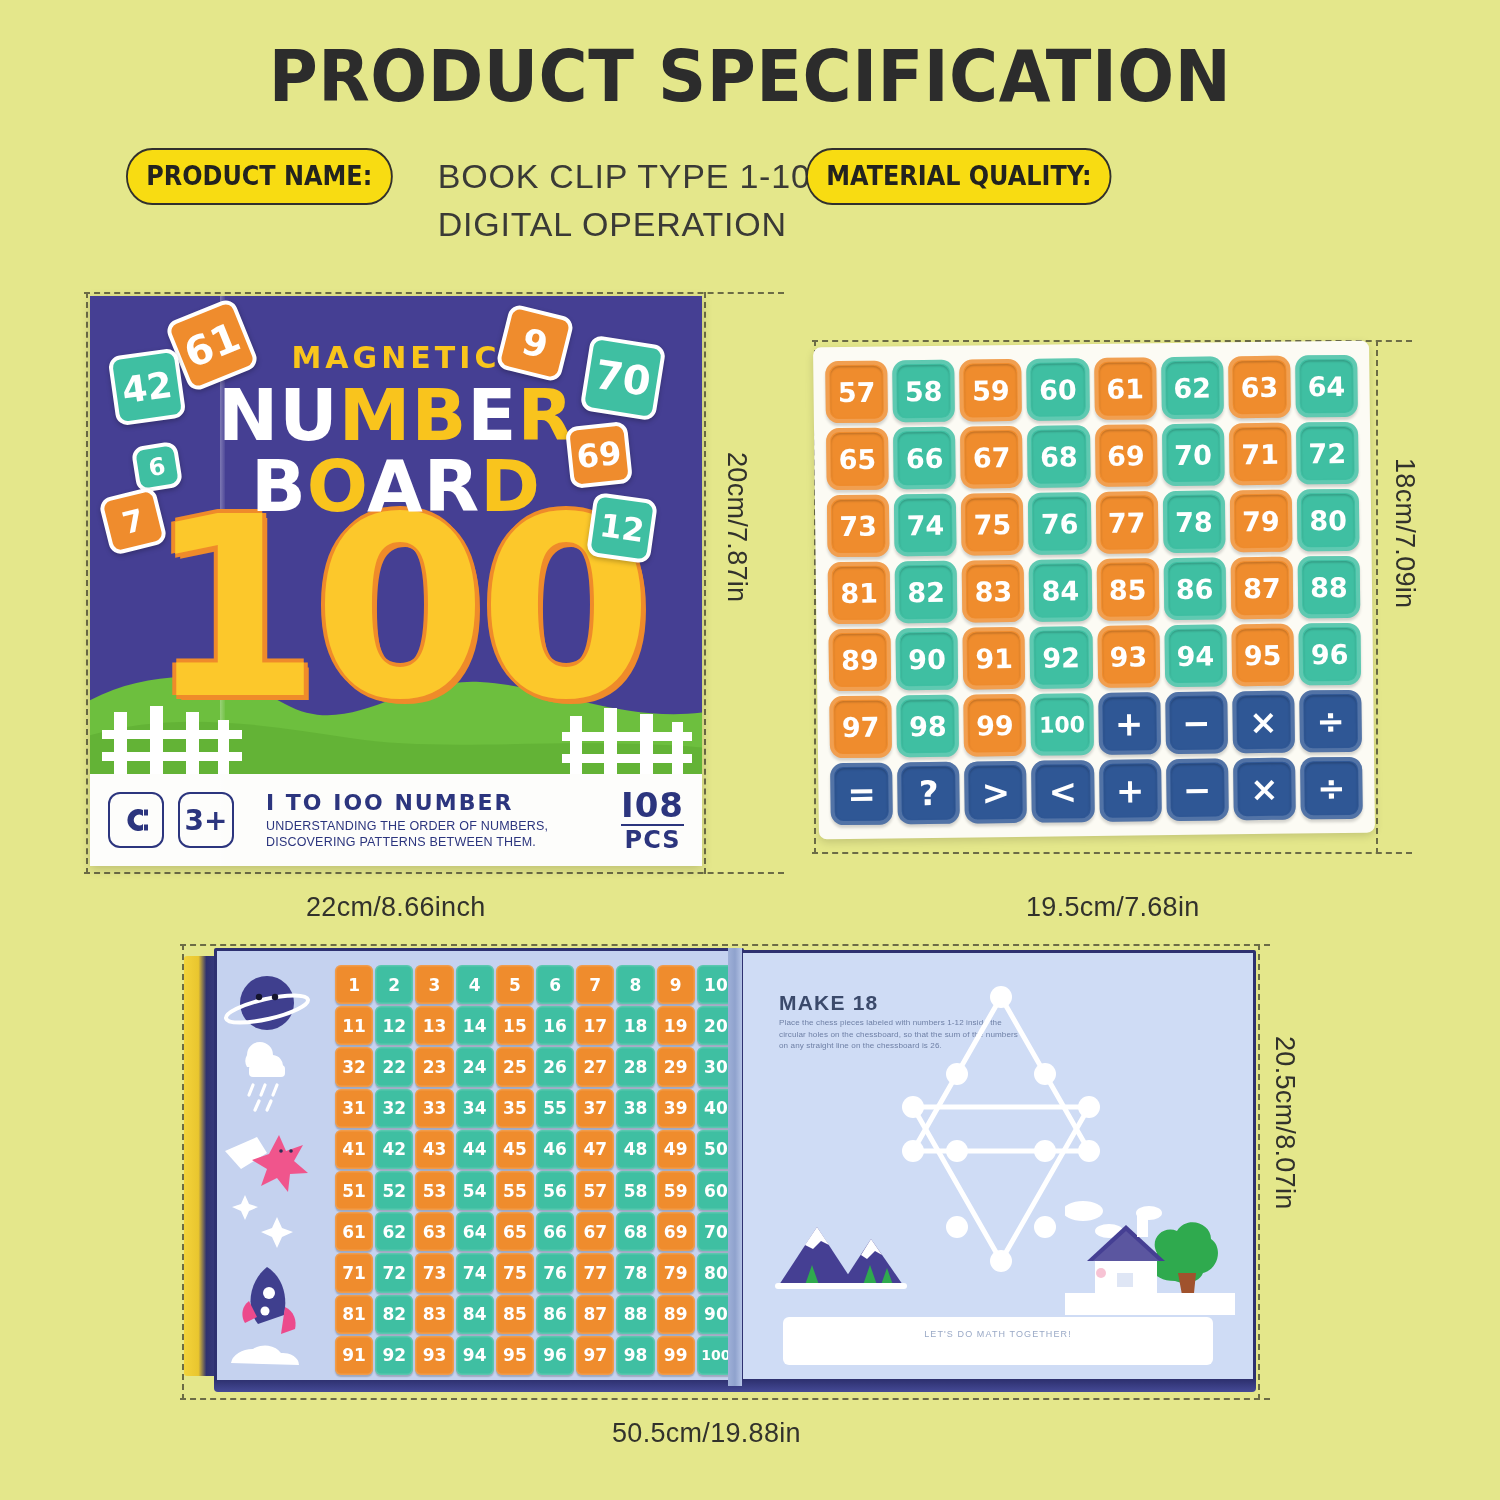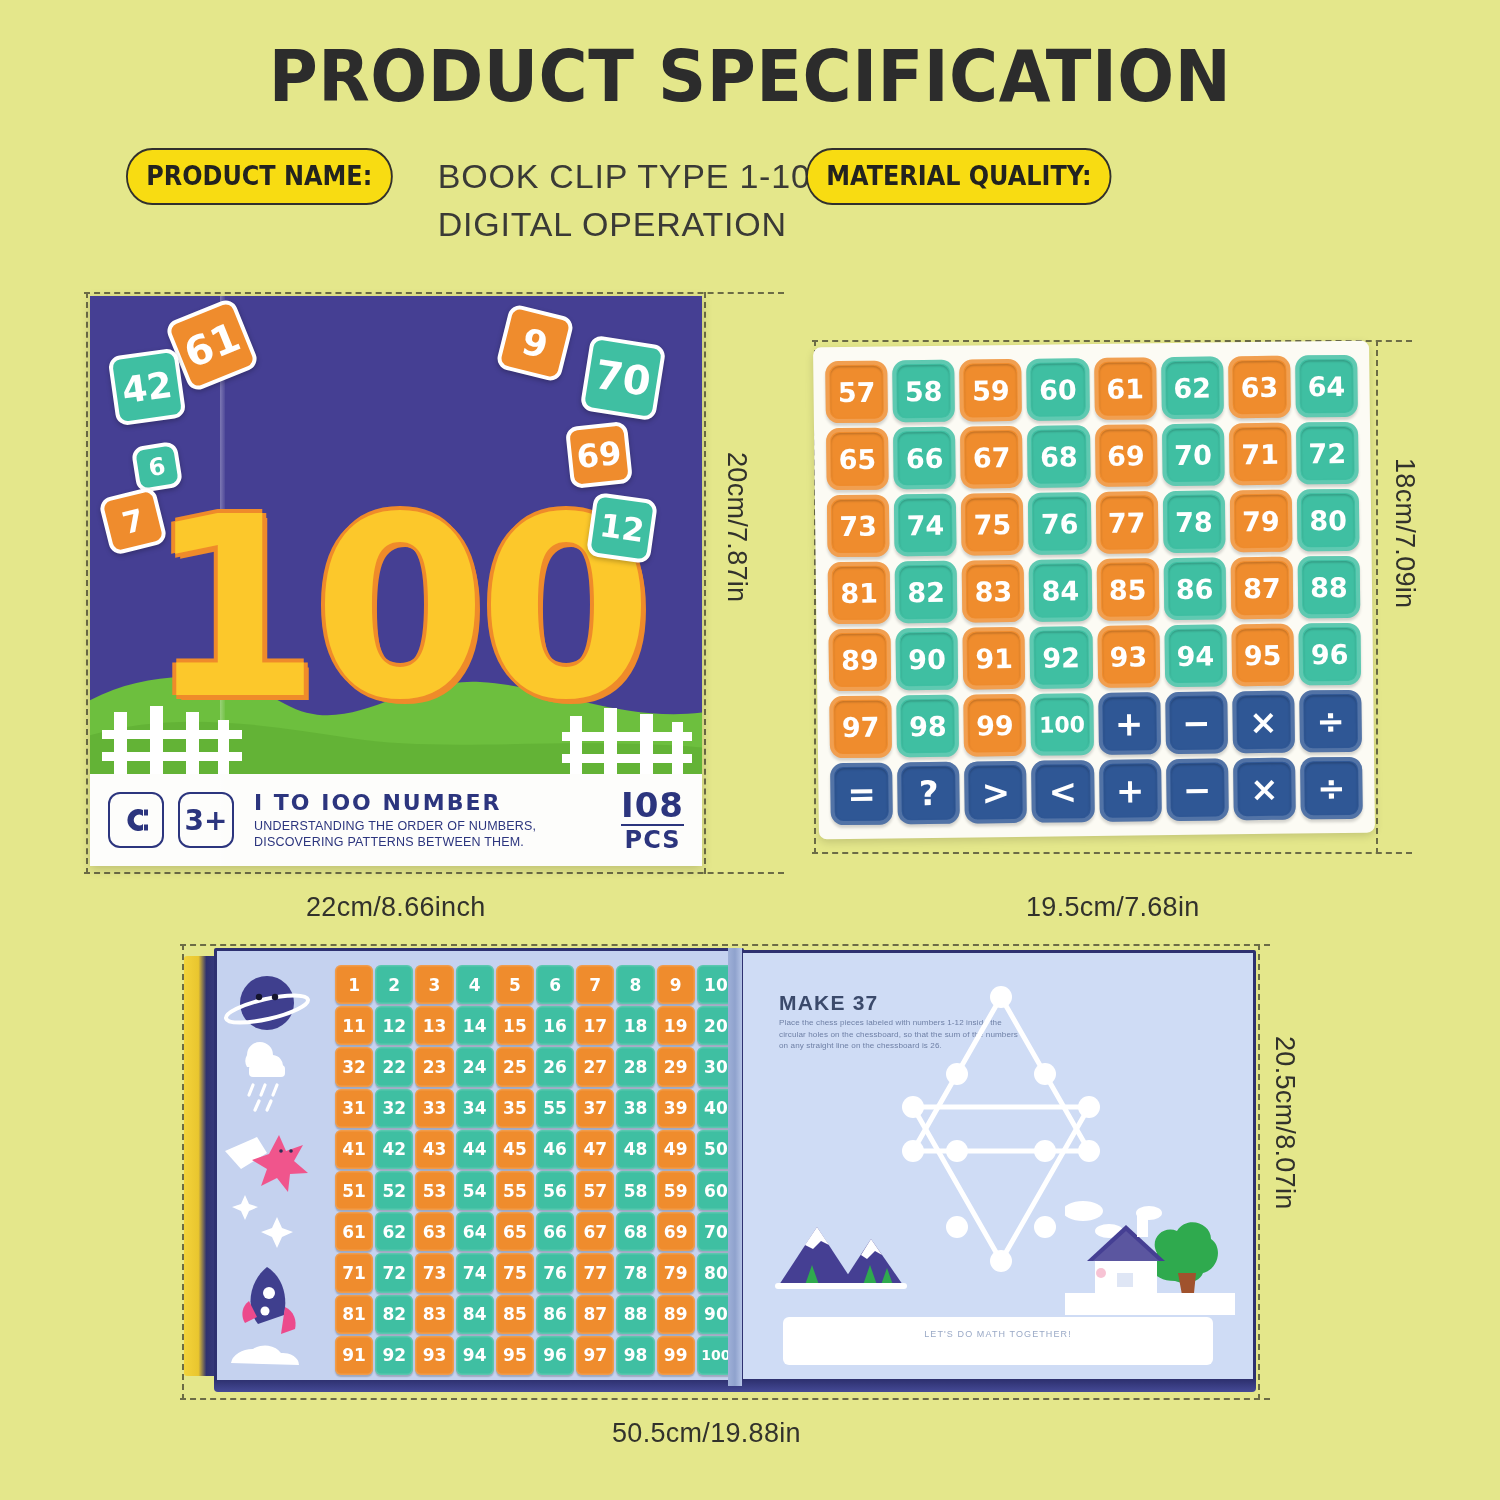--- a/index.html
+++ b/index.html
@@ -83,21 +83,21 @@
     display: flex; align-items: center; justify-content: center;
     border-radius: 12px; border: 4px solid #fff;
     color: #fff; font-weight: 800; font-family: "DejaVu Sans", sans-serif;
     box-shadow: 0 2px 5px rgba(0,0,0,.25);
   }
   .cover-bottom { position: absolute; left: 0; bottom: 0; width: 100%; height: 92px; z-index: 9;
                   display: flex; align-items: center; padding: 0 18px; }
   .badge-sq { width: 56px; height: 56px; border: 2.5px solid #2c357e; border-radius: 12px;
               display: flex; align-items: center; justify-content: center;
               color: #2c357e; font-weight: 800; font-family: "DejaVu Sans", sans-serif; }
-  .cover-desc { margin-left: 20px; flex: 1; }
+  .cover-desc { margin-left: 32px; flex: 1; }
   .cover-desc .hl { font-size: 22px; font-weight: 700; color: #2c357e; letter-spacing: 2px;
                     font-family: "DejaVu Sans", sans-serif; }
   .cover-desc .sub { font-size: 12.5px; color: #2c357e; line-height: 1.32; letter-spacing: .2px; margin-top: 3px; }
   .pcs { text-align: center; color: #2c357e; font-family: "DejaVu Sans", sans-serif; font-weight: 700; }
   .pcs .n { font-size: 34px; line-height: 1; letter-spacing: 1px; }
   .pcs .hr { height: 2.5px; background: #2c357e; margin: 2px 0 2px; }
   .pcs .u { font-size: 24px; line-height: 1; letter-spacing: 1px; }
 
   
   .board {
@@ -218,20 +218,29 @@
           <rect x="42" y="2" width="13" height="70"></rect>
         <rect x="78" y="8" width="13" height="64"></rect>
           <rect x="110" y="16" width="11" height="56"></rect>
         <rect x="0" y="26" width="130" height="9"></rect>
           <rect x="0" y="48" width="130" height="9"></rect>
       </g>
     </svg>
 
     <div class="cover-fold"></div>
 
+    <div class="cover-title">
+      <div class="magnetic">MAGNETIC</div>
+      <div class="nb-line" style="margin-top:6px;">
+        <span class="w">N</span><span class="w">U</span><span class="y">M</span><span class="y">B</span><span class="w">E</span><span class="y">R</span>
+      </div>
+      <div class="nb-line" style="margin-top:2px;">
+        <span class="w">B</span><span class="y">O</span><span class="w">A</span><span class="w">R</span><span class="y">D</span>
+      </div>
+    </div>
 
     <div class="big100">100</div>
 
     <div id="cover-tiles">
         <div class="cover-tile" style="left: 85px; top: 12px; width: 74px; height: 74px; transform: rotate(-22deg); font-size: 40px; background: rgb(239, 140, 45);">61</div>
         <div class="cover-tile" style="left: 22px; top: 56px; width: 70px; height: 70px; transform: rotate(-8deg); font-size: 36px; background: rgb(63, 191, 162);">42</div>
         <div class="cover-tile" style="left: 44px; top: 148px; width: 46px; height: 46px; transform: rotate(-9deg); font-size: 24px; background: rgb(63, 191, 162);">6</div>
         <div class="cover-tile" style="left: 14px; top: 196px; width: 58px; height: 58px; transform: rotate(-14deg); font-size: 30px; background: rgb(239, 140, 45);">7</div>
         <div class="cover-tile" style="left: 412px; top: 14px; width: 66px; height: 66px; transform: rotate(14deg); font-size: 36px; background: rgb(239, 140, 45);">9</div>
         <div class="cover-tile" style="left: 495px; top: 44px; width: 76px; height: 76px; transform: rotate(9deg); font-size: 40px; background: rgb(63, 191, 162);">70</div>
@@ -588,21 +597,21 @@
           <div class="gt t-orange">97</div>
           <div class="gt t-teal">98</div>
           <div class="gt t-orange">99</div>
           <div class="gt t-teal n3">100</div>
         </div>
     </div>
 
     <div class="spine"></div>
 
     <div class="page-right">
-      <div class="make-title">MAKE 37</div>
+      <div class="make-title">MAKE 18</div>
       <div class="make-desc">Place the chess pieces labeled with numbers 1-12 inside the circular holes on the chessboard, so that the sum of the numbers on any straight line on the chessboard is 26.</div>
 
       <svg class="star-svg" width="300" height="300" viewBox="0 0 300 300">
         <g stroke="#ffffff" stroke-width="5" fill="none">
           <polygon points="150,18 238,172 62,172"></polygon>
           <polygon points="150,282 62,128 238,128"></polygon>
         </g>
         <g fill="#ffffff">
           <circle cx="150" cy="18" r="11"></circle>
           <circle cx="106" cy="95" r="11"></circle>

